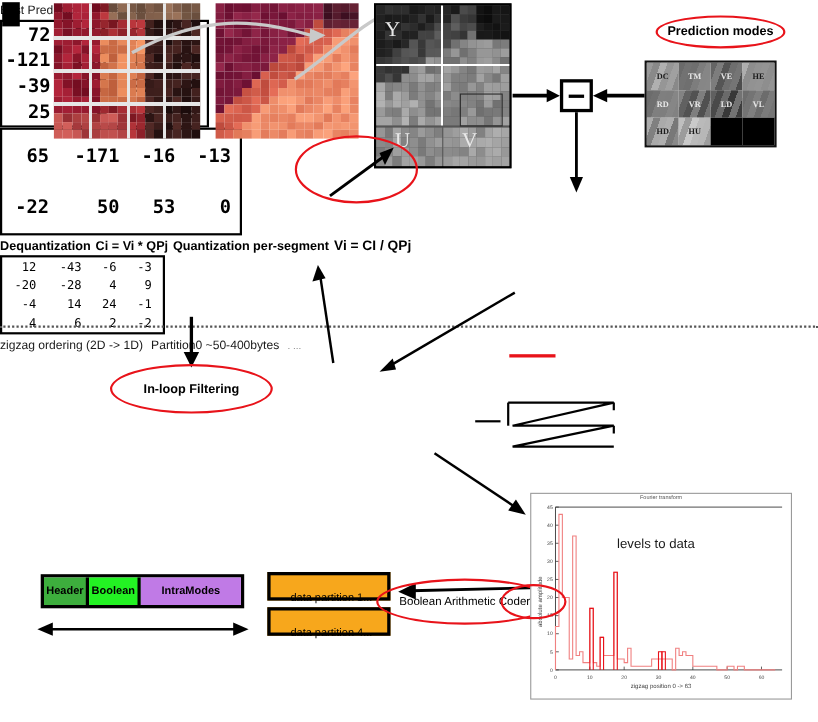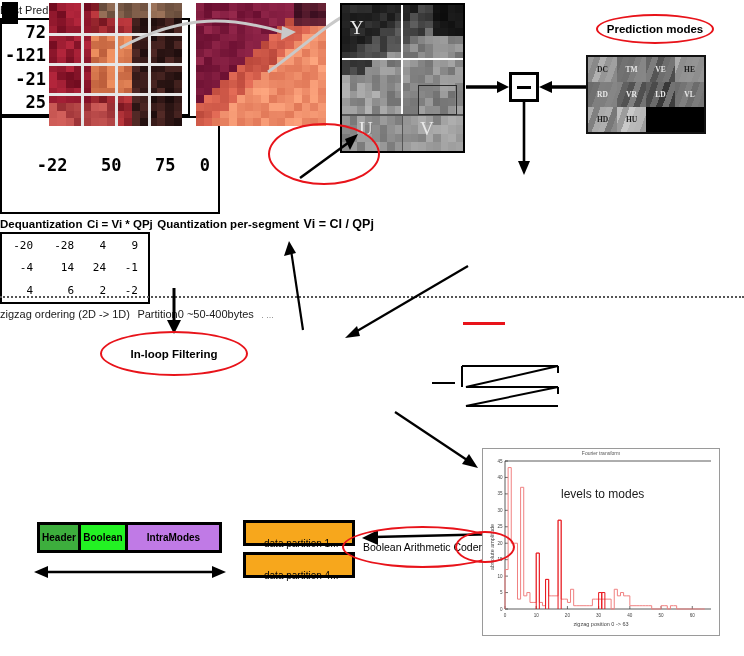--- a/index.html
+++ b/index.html
@@ -995,44 +995,50 @@
       <td>-22</td>
       <td>-20</td>
     </tr>
     <tr>
       <td>-121</td>
       <td>-150</td>
       <td>16</td>
       <td>51</td>
     </tr>
     <tr>
-      <td>-21</td>
+      <td>-39</td>
       <td>57</td>
       <td>98</td>
       <td>-4</td>
     </tr>
     <tr>
       <td>25</td>
       <td>24</td>
       <td>6</td>
       <td>-10</td>
     </tr>
   </tbody>
     </table>
 </div>
 
 
 <div class="matrix mat-big" style="left:64px;top:188px;width:220px;height:98px;">
   <div class="dc-swatch"></div>
   <table>
       <tbody>
     <tr>
+      <td>65</td>
+      <td>-171</td>
+      <td>-16</td>
+      <td>-13</td>
+    </tr>
+    <tr>
       <td>-22</td>
       <td>50</td>
-      <td>75</td>
+      <td>53</td>
       <td>0</td>
     </tr>
   </tbody>
     </table>
 </div>
 
 
 <span class="lbl-b" style="left:300px;top:212px;">Dequantization</span>
 <span class="lbl-b" style="left:305px;top:236px;">Ci = Vi * QPj</span>
 <span class="lbl-b" style="left:417px;top:283px;">Quantization per-segment</span>
@@ -1062,20 +1068,26 @@
 
 
 <div class="ellipse" style="left:100px;top:331px;width:148px;height:45px;">
   <span>In-loop Filtering</span>
 </div>
 
 
 <div class="matrix mat-small" style="left:281px;top:333px;width:150px;height:72px;">
   <table>
       <tbody>
+    <tr>
+      <td>12</td>
+      <td>-43</td>
+      <td>-6</td>
+      <td>-3</td>
+    </tr>
     <tr>
       <td>-20</td>
       <td>-28</td>
       <td>4</td>
       <td>9</td>
     </tr>
     <tr>
       <td>-4</td>
       <td>14</td>
       <td>24</td>
@@ -1180,21 +1192,21 @@
       <text x="19.5" y="30.04444444444446" font-size="4.6" fill="#444" text-anchor="end" font-family="&quot;Liberation Sans&quot;,sans-serif">40</text>
       <line x1="22" y1="12" x2="25" y2="12" stroke="#333" stroke-width="0.7"></line>
       <text x="19.5" y="13.6" font-size="4.6" fill="#444" text-anchor="end" font-family="&quot;Liberation Sans&quot;,sans-serif">45</text>
       <path d="M22,160 L22,120.53333333333333 L25.12121212121212,120.53333333333333 L25.12121212121212,18.577777777777783 L28.242424242424242,18.577777777777783 L28.242424242424242,94.22222222222223 L31.363636363636363,94.22222222222223 L31.363636363636363,94.22222222222223 L34.484848484848484,94.22222222222223 L34.484848484848484,150.13333333333333 L37.60606060606061,150.13333333333333 L37.60606060606061,38.31111111111112 L40.72727272727273,38.31111111111112 L40.72727272727273,146.84444444444443 L43.848484848484844,146.84444444444443 L43.848484848484844,143.55555555555554 L46.96969696969697,143.55555555555554 L46.96969696969697,153.42222222222222 L50.09090909090909,153.42222222222222 L50.09090909090909,153.42222222222222 L53.21212121212122,153.42222222222222 L53.21212121212122,104.08888888888889 L56.33333333333333,104.08888888888889 L56.33333333333333,153.42222222222222 L59.45454545454545,153.42222222222222 L59.45454545454545,156.7111111111111 L62.57575757575757,156.7111111111111 L62.57575757575757,130.4 L65.69696969696969,130.4 L65.69696969696969,146.84444444444443 L68.81818181818181,146.84444444444443 L68.81818181818181,146.84444444444443 L71.93939393939394,146.84444444444443 L71.93939393939394,146.84444444444443 L75.06060606060606,146.84444444444443 L75.06060606060606,71.2 L78.18181818181819,71.2 L78.18181818181819,150.13333333333333 L81.30303030303031,150.13333333333333 L81.30303030303031,150.13333333333333 L84.42424242424244,150.13333333333333 L84.42424242424244,153.42222222222222 L87.54545454545455,153.42222222222222 L87.54545454545455,140.26666666666665 L90.66666666666666,140.26666666666665 L90.66666666666666,156.7111111111111 L93.7878787878788,156.7111111111111 L93.7878787878788,156.7111111111111 L96.9090909090909,156.7111111111111 L96.9090909090909,156.7111111111111 L100.03030303030303,156.7111111111111 L100.03030303030303,156.7111111111111 L103.15151515151514,156.7111111111111 L103.15151515151514,156.7111111111111 L106.27272727272728,156.7111111111111 L106.27272727272728,156.7111111111111 L109.39393939393939,156.7111111111111 L109.39393939393939,150.13333333333333 L112.51515151515152,150.13333333333333 L112.51515151515152,150.13333333333333 L115.63636363636364,150.13333333333333 L115.63636363636364,150.13333333333333 L118.75757575757576,150.13333333333333 L118.75757575757576,150.13333333333333 L121.87878787878788,150.13333333333333 L121.87878787878788,150.13333333333333 L125,150.13333333333333 L125,150.13333333333333 L128.12121212121212,150.13333333333333 L128.12121212121212,160 L131.24242424242425,160 L131.24242424242425,140.26666666666665 L134.36363636363637,140.26666666666665 L134.36363636363637,146.84444444444443 L137.48484848484847,146.84444444444443 L137.48484848484847,143.55555555555554 L140.60606060606062,143.55555555555554 L140.60606060606062,146.84444444444443 L143.72727272727275,146.84444444444443 L143.72727272727275,146.84444444444443 L146.84848484848487,146.84444444444443 L146.84848484848487,156.7111111111111 L149.96969696969697,156.7111111111111 L149.96969696969697,156.7111111111111 L153.0909090909091,156.7111111111111 L153.0909090909091,156.7111111111111 L156.21212121212122,156.7111111111111 L156.21212121212122,156.7111111111111 L159.33333333333331,156.7111111111111 L159.33333333333331,156.7111111111111 L162.45454545454544,156.7111111111111 L162.45454545454544,156.7111111111111 L165.5757575757576,156.7111111111111 L165.5757575757576,156.7111111111111 L168.69696969696972,156.7111111111111 L168.69696969696972,160 L171.8181818181818,160 L171.8181818181818,160 L174.93939393939394,160 L174.93939393939394,160 L178.06060606060606,160 L178.06060606060606,156.7111111111111 L181.1818181818182,156.7111111111111 L181.1818181818182,156.7111111111111 L184.30303030303028,156.7111111111111 L184.30303030303028,160 L187.4242424242424,160 L187.4242424242424,156.7111111111111 L190.54545454545456,156.7111111111111 L190.54545454545456,156.7111111111111 L193.66666666666669,156.7111111111111 L193.66666666666669,160 L196.78787878787878,160 L196.78787878787878,160 L199.9090909090909,160 L199.9090909090909,160 L203.03030303030303,160 L203.03030303030303,160 L206.15151515151516,160 L206.15151515151516,160 L209.27272727272728,160 L209.27272727272728,160 L212.39393939393938,160 L212.39393939393938,160 L215.51515151515153,160 L215.51515151515153,160 L218.63636363636365,160 L218.63636363636365,160 L221.75757575757575,160 L221.75757575757575,160" stroke="#f08080" stroke-width="1" fill="none"></path>
       <path d="M53.21212121212122,160 L53.21212121212122,104.08888888888889 L56.33333333333333,104.08888888888889 L56.33333333333333,160" stroke="#e8131a" stroke-width="1" fill="none"></path>
       <path d="M62.57575757575757,160 L62.57575757575757,130.4 L65.69696969696969,130.4 L65.69696969696969,160" stroke="#e8131a" stroke-width="1" fill="none"></path>
       <path d="M75.06060606060606,160 L75.06060606060606,71.2 L78.18181818181819,71.2 L78.18181818181819,160" stroke="#e8131a" stroke-width="1" fill="none"></path>
       <path d="M115.63636363636364,160 L115.63636363636364,143.55555555555554 L118.75757575757576,143.55555555555554 L118.75757575757576,160" stroke="#e8131a" stroke-width="1" fill="none"></path>
       <path d="M118.75757575757576,160 L118.75757575757576,143.55555555555554 L121.87878787878788,143.55555555555554 L121.87878787878788,160" stroke="#e8131a" stroke-width="1" fill="none"></path>
     </svg>
-  <div class="abs" style="left:78px;top:38px;font-size:12px;color:#1a1a1a;">levels to modes</div>
+  <div class="abs" style="left:78px;top:38px;font-size:12px;color:#1a1a1a;">levels to data</div>
   <div class="abs" style="left:0;top:172px;width:236px;text-align:center;font-size:5.5px;color:#444;">zigzag position  0 -&gt; 63</div>
   <div class="abs" style="left:-36px;top:95px;width:90px;text-align:center;font-size:5.5px;color:#444;
               transform:rotate(-90deg);">absolute amplitude</div>
 </div>
 
 
 <div class="ellipse" style="left:455px;top:531px;width:60px;height:32px;">
     <span></span>
   </div>
 

